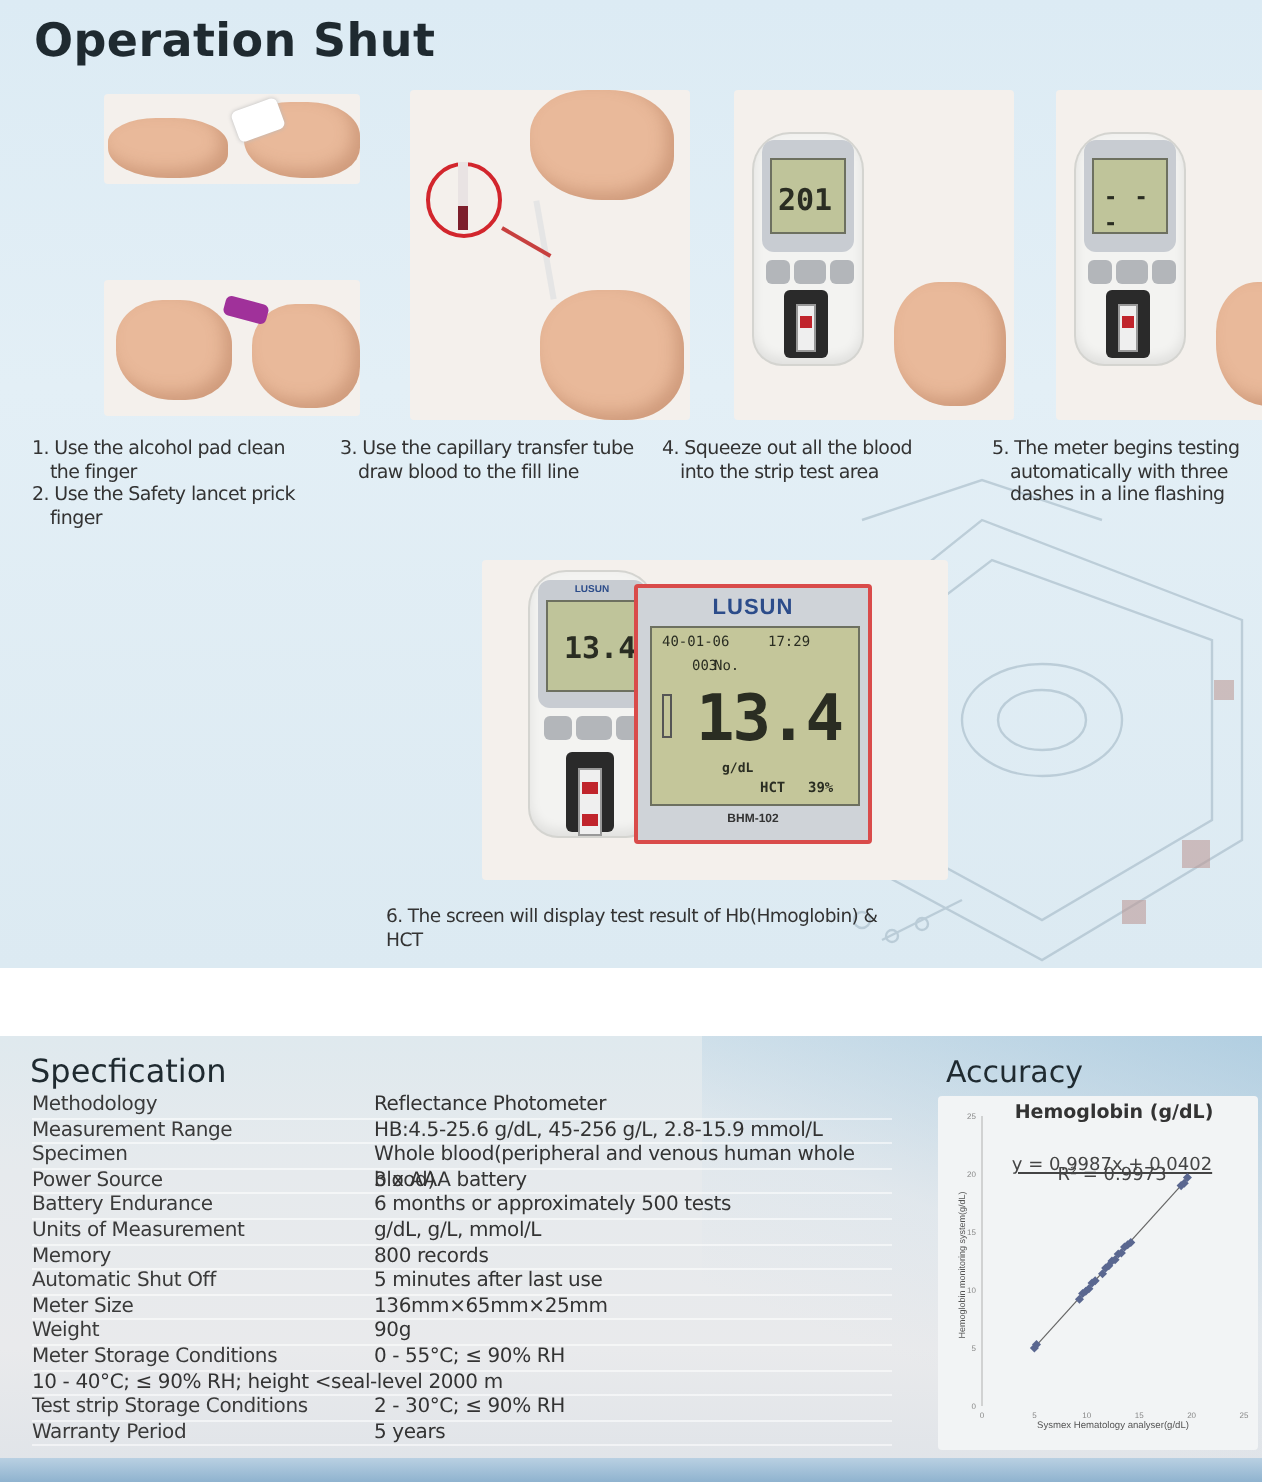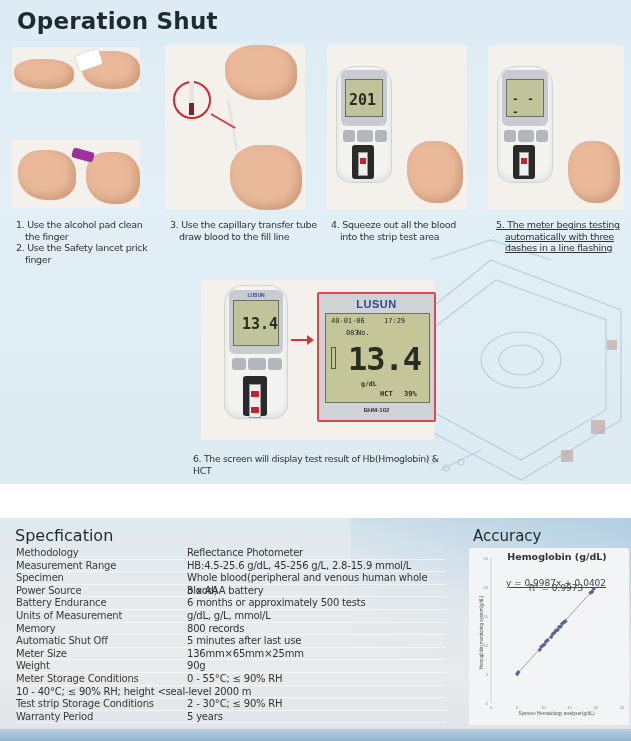--- a/index.html
+++ b/index.html
@@ -5,21 +5,21 @@
   * { box-sizing: border-box; margin: 0; padding: 0; }
   html, body { width: 631px; height: 741px; overflow: hidden; background: #ffffff; font-family: "Liberation Sans", "DejaVu Sans", sans-serif; }
   .page { position: relative; width: 631px; height: 741px; }
 
   
   .guide { position: absolute; left: 0; top: 0; width: 631px; height: 484px;
     background: linear-gradient(180deg, #dcebf4 0%, #e3eff6 40%, #dceaf2 100%); overflow: hidden; }
   .guide-title { position: absolute; left: 17px; top: 8px; font-size: 23px; font-weight: bold; color: #1f2a30; letter-spacing: 0.2px; font-family: "DejaVu Sans", sans-serif; }
   .deco { position: absolute; right: 0; top: 220px; width: 260px; height: 264px; opacity: 0.55; }
 
-  .photo { position: absolute; background: #f4f0ec; border-radius: 2px; overflow: hidden; }
+  .photo { position: absolute; background: #f4f0ec; border-radius: 2px; overflow: hidden; margin-left: 40px; }
   .step-text { position: absolute; font-size: 9.5px; line-height: 11.5px; color: #333; font-family: "DejaVu Sans", sans-serif; letter-spacing: -0.3px; }
   .step-text .ind { padding-left: 9px; display: block; }
 
   
   .hand { position: absolute; background: #e9b99a; border-radius: 40% 45% 40% 50%; box-shadow: inset -4px -4px 8px rgba(160,100,70,0.35); }
   .meter { position: absolute; background: #f3f3f1; border-radius: 18px 18px 14px 14px; box-shadow: 0 0 0 1px #d4d4d0, inset 0 -3px 6px rgba(0,0,0,0.08); }
   .lcd-frame { position: absolute; background: #c8ccd2; border-radius: 6px; }
   .lcd { position: absolute; background: #bfc49a; border: 1px solid #6d7060; }
   .lcd-num { position: absolute; font-family: "DejaVu Sans Mono", monospace; color: #2a2d22; font-weight: bold; }
   .btn-row { position: absolute; display: flex; gap: 2px; }
@@ -140,21 +140,21 @@
       <span class="ind">finger</span>
     </div>
     <div class="step-text" style="left:170px; top:219px; width:150px;">
       <span>3. Use the capillary transfer tube</span>
       <span class="ind">draw blood to the fill line</span>
     </div>
     <div class="step-text" style="left:331px; top:219px; width:140px;">
       <span>4. Squeeze out all the blood</span>
       <span class="ind">into the strip test area</span>
     </div>
-    <div class="step-text" style="left:496px; top:219px; width:135px;text-decoration:underline;">
+    <div class="step-text" style="left:496px; top:219px; width:135px;">
       <span>5. The meter begins testing</span>
       <span class="ind">automatically with three</span>
       <span class="ind">dashes in a line flashing</span>
     </div>
 
     <div class="photo" style="left:201px; top:280px; width:233px; height:160px;">
       <div class="meter" style="left:24px; top:6px; width:62px; height:132px;">
         <div class="lcd-frame" style="left:4px; top:4px; width:54px; height:64px;"></div>
         <div style="position:absolute; left:0; width:62px; top:6px; text-align:center; font-size:5px; color:#2c4c8a; font-weight:bold;">LUSUN</div>
         <div class="lcd" style="left:8px; top:14px; width:46px; height:46px;">

